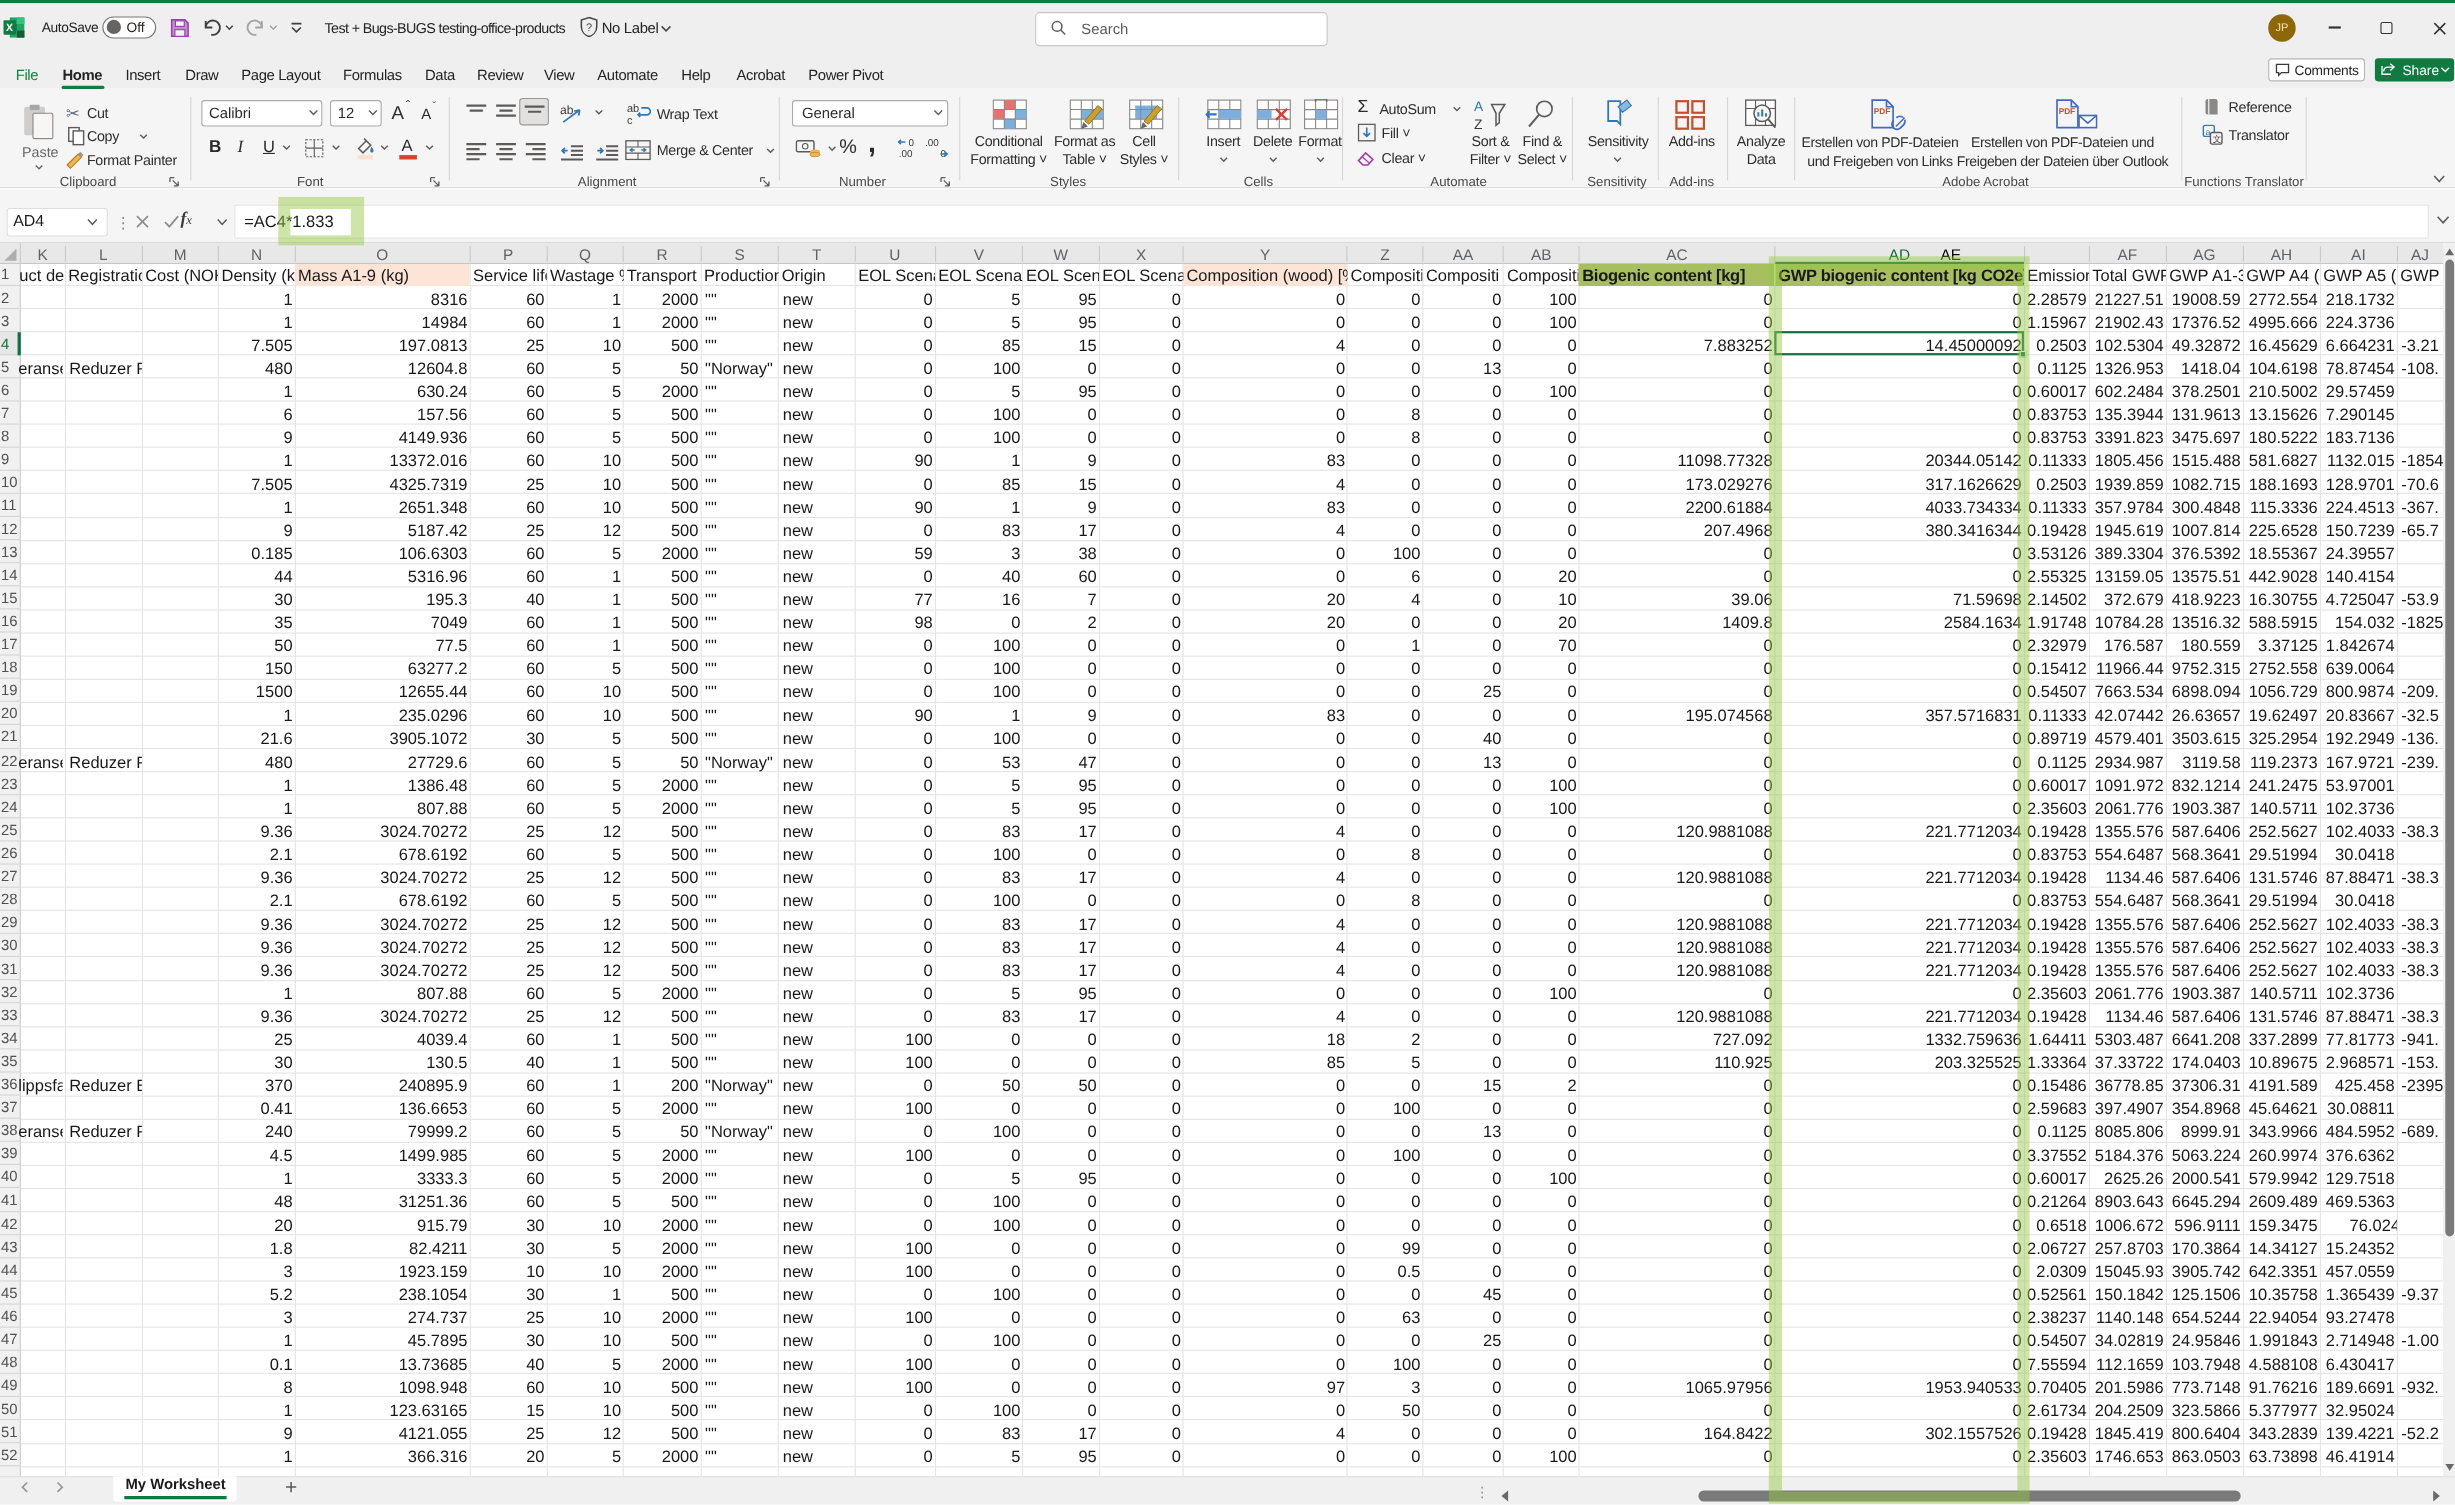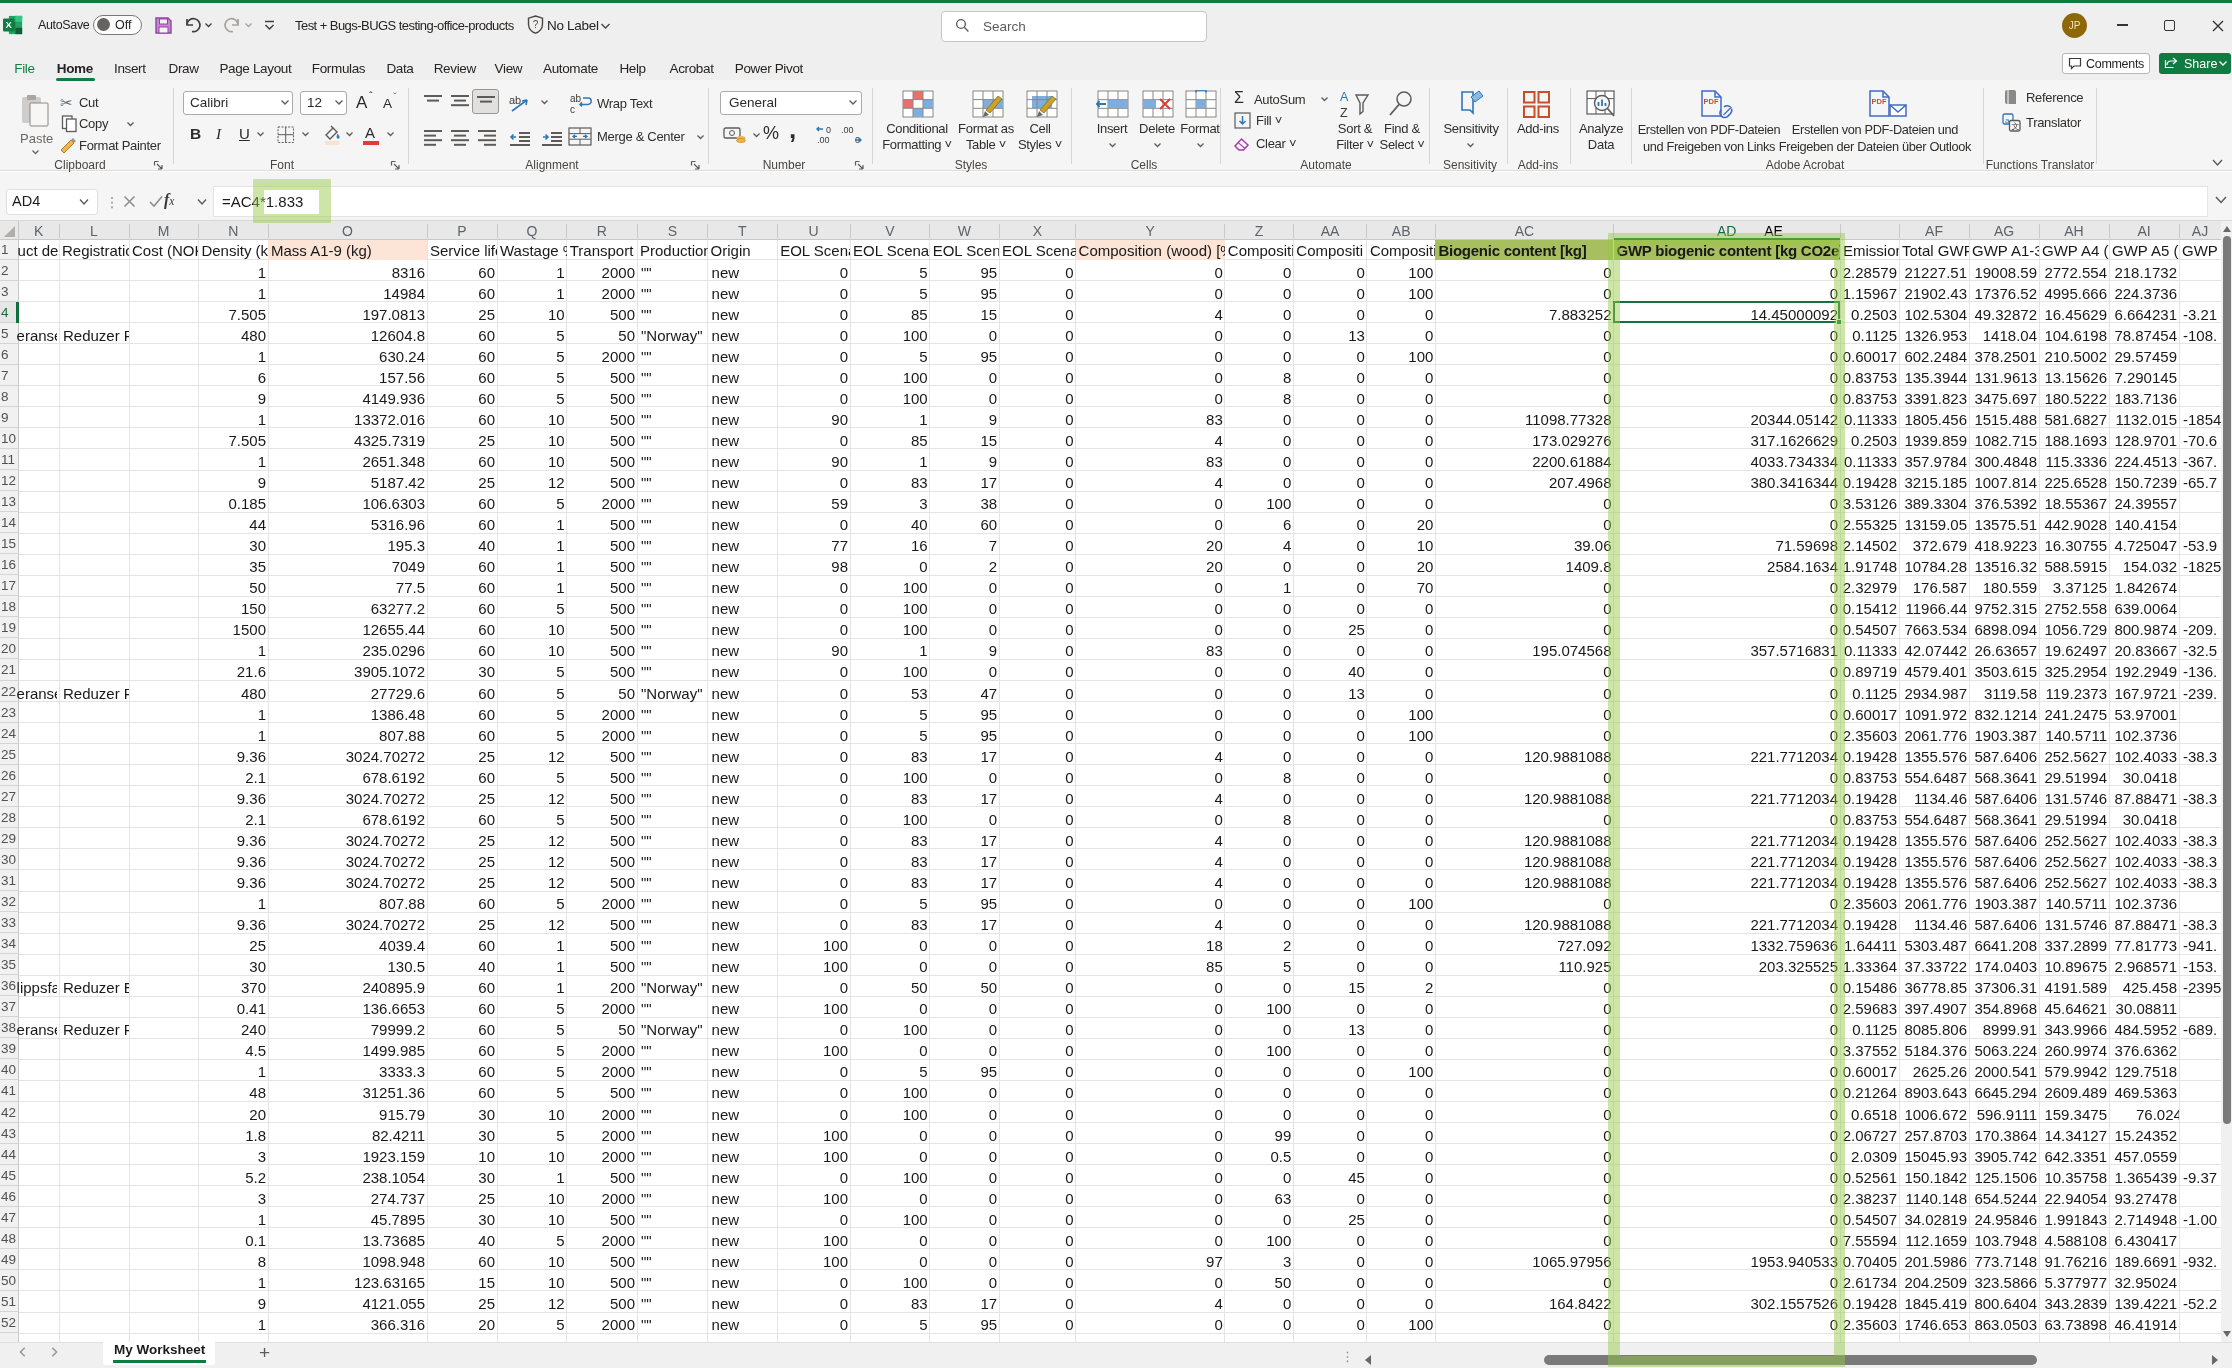--- a/index.html
+++ b/index.html
@@ -961,21 +961,21 @@
 <div class="cell num" style="left:850px;top:470.0px;width:79.70000000000005px;height:21.05px;line-height:26.05px;">83</div>
 <div class="cell num" style="left:929.7px;top:470.0px;width:69.39999999999998px;height:21.05px;line-height:26.05px;">17</div>
 <div class="cell num" style="left:999.1px;top:470.0px;width:76.49999999999989px;height:21.05px;line-height:26.05px;">0</div>
 <div class="cell num" style="left:1075.6px;top:470.0px;width:149.20000000000005px;height:21.05px;line-height:26.05px;">4</div>
 <div class="cell num" style="left:1224.8px;top:470.0px;width:68.5px;height:21.05px;line-height:26.05px;">0</div>
 <div class="cell num" style="left:1293.3px;top:470.0px;width:73.60000000000014px;height:21.05px;line-height:26.05px;">0</div>
 <div class="cell num" style="left:1366.9px;top:470.0px;width:68.5px;height:21.05px;line-height:26.05px;">0</div>
 <div class="cell num" style="left:1435.4px;top:470.0px;width:178.0999999999999px;height:21.05px;line-height:26.05px;">207.4968</div>
 <div class="cell num" style="left:1613.5px;top:470.0px;width:226.5px;height:21.05px;line-height:26.05px;">380.3416344</div>
 <div class="cell num" style="left:1840px;top:470.0px;width:59px;height:21.05px;line-height:26.05px;">0.19428</div>
-<div class="cell num" style="left:1899px;top:470.0px;width:70px;height:21.05px;line-height:26.05px;">3215.185</div>
+<div class="cell num" style="left:1899px;top:470.0px;width:70px;height:21.05px;line-height:26.05px;">1945.619</div>
 <div class="cell num" style="left:1969px;top:470.0px;width:70px;height:21.05px;line-height:26.05px;">1007.814</div>
 <div class="cell num" style="left:2039px;top:470.0px;width:70px;height:21.05px;line-height:26.05px;">225.6528</div>
 <div class="cell num" style="left:2109px;top:470.0px;width:70px;height:21.05px;line-height:26.05px;">150.7239</div>
 <div class="cell txt" style="left:2179px;top:470.0px;width:42px;height:21.05px;line-height:26.05px;">-65.7</div>
 <div class="cell num" style="left:198.4px;top:491.05px;width:69.6px;height:21.05px;line-height:26.05px;">0.185</div>
 <div class="cell num" style="left:268px;top:491.05px;width:159px;height:21.05px;line-height:26.05px;">106.6303</div>
 <div class="cell num" style="left:427px;top:491.05px;width:70px;height:21.05px;line-height:26.05px;">60</div>
 <div class="cell num" style="left:497px;top:491.05px;width:69.70000000000005px;height:21.05px;line-height:26.05px;">5</div>
 <div class="cell num" style="left:566.7px;top:491.05px;width:70.29999999999995px;height:21.05px;line-height:26.05px;">2000</div>
 <div class="cell txt" style="left:637px;top:491.05px;width:70.60000000000002px;height:21.05px;line-height:26.05px;">""</div>

